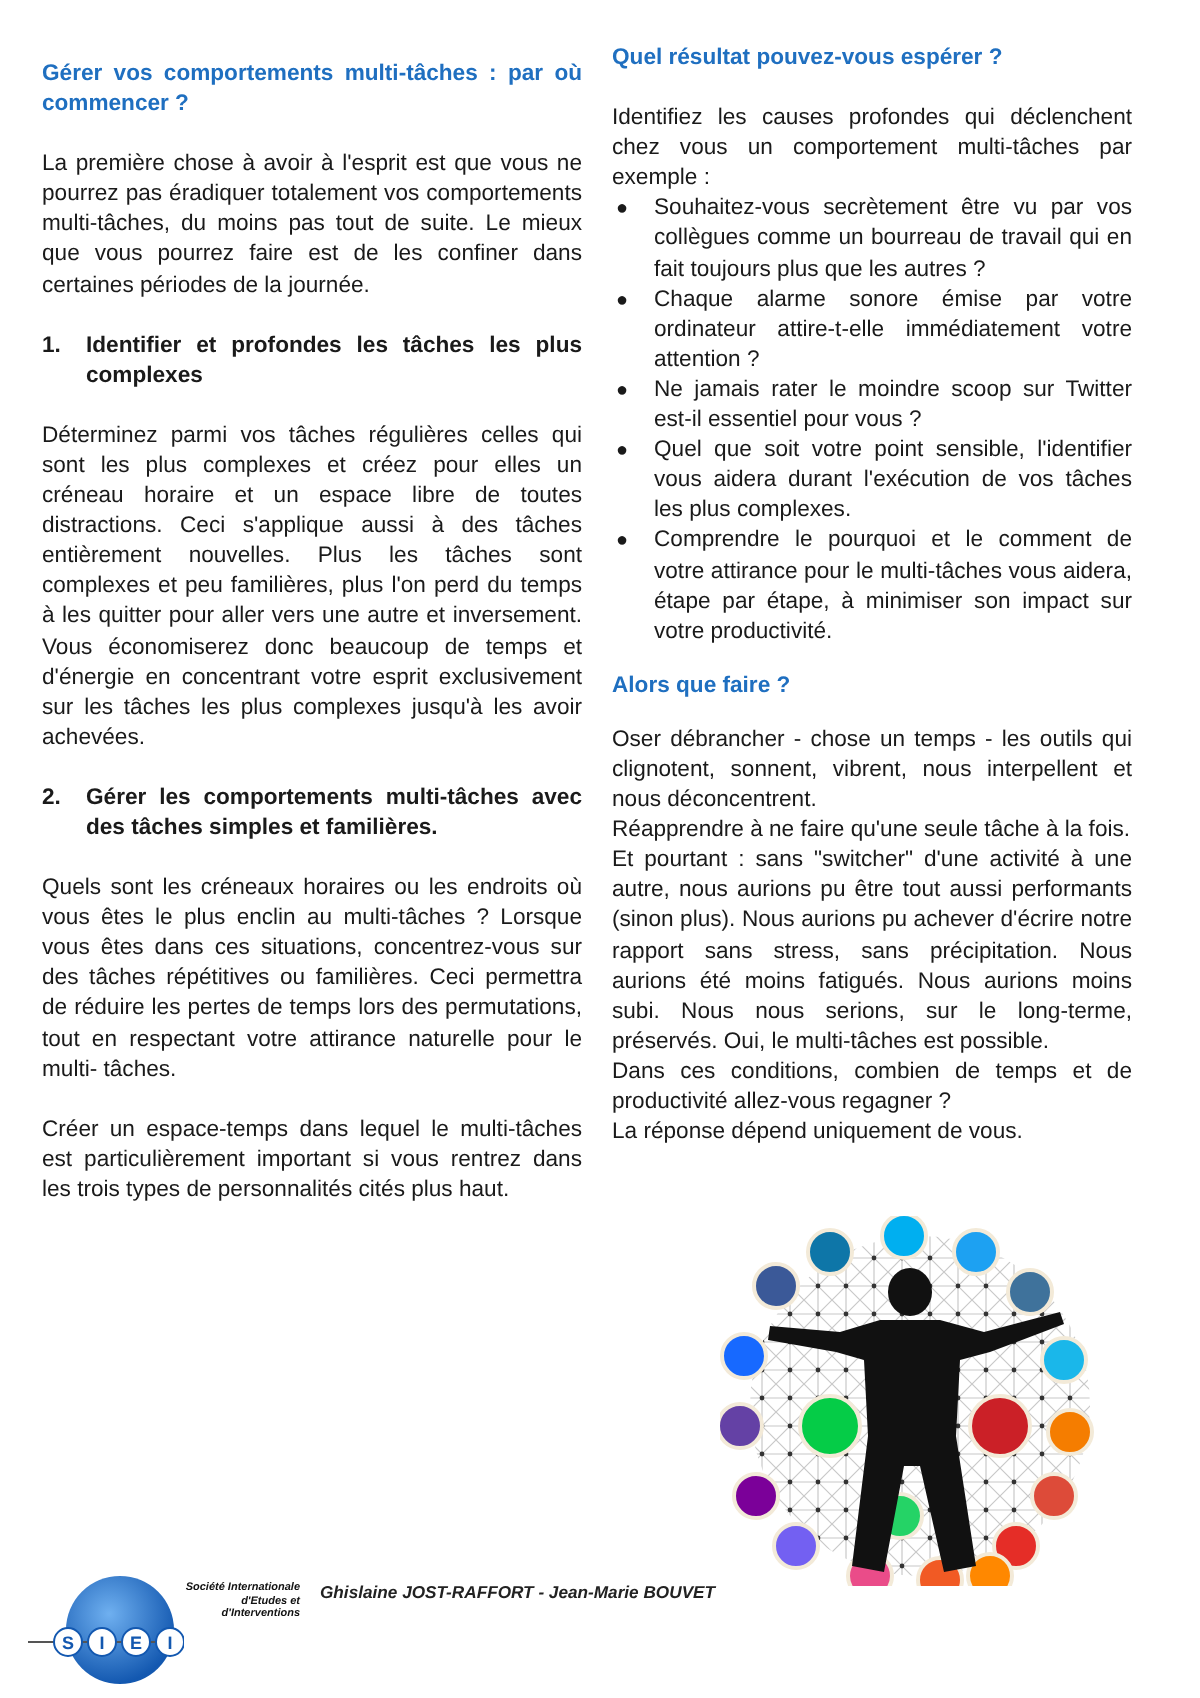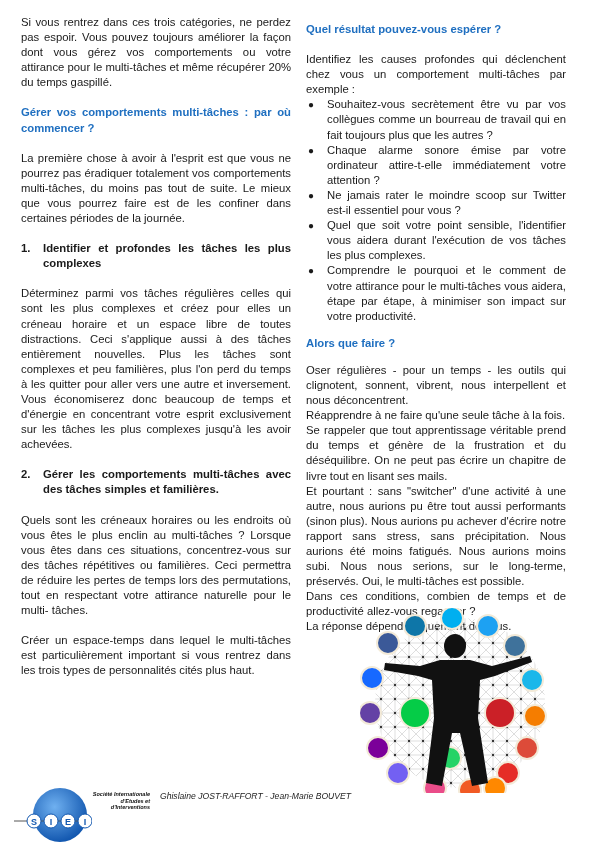--- a/index.html
+++ b/index.html
@@ -15,30 +15,29 @@
   .num-head .n { width:22px; flex:none; }
   .num-head .t { flex:1; text-align:justify; }
   ul.bullets { list-style:none; margin:0; padding:0; }
   ul.bullets li { display:flex; margin:0; }
   ul.bullets li .b { width:19px; flex:none; font-size:10px; padding-left:2px; }
   ul.bullets li .t { flex:1; text-align:justify; }
   .illustration { position:absolute; left:360px; top:608px; width:200px; height:185px; }
   .footer { position:absolute; left:0; top:785px; width:600px; height:60px; }
   .logo { position:absolute; left:12px; top:0; width:120px; height:55px; }
   .names { position:absolute; left:160px; top:6px; font-size:8.6px; line-height:10.6px;
-           font-style:italic; font-weight:normal; color:#222; white-space:nowrap; }
+           font-style:italic; font-weight:bold; color:#222; white-space:nowrap; }
   .logo-text { position:absolute; left:78px; top:6px; font-size:5.5px; line-height:6.5px;
                font-style:italic; font-weight:bold; color:#111; text-align:right; width:60px; }
 </style>
 </head>
 <body>
 
 <div class="col left">
   <div style="height:15px"></div>
-  <p>Si vous rentrez dans ces trois catégories, ne perdez pas espoir. Vous pouvez toujours améliorer la façon dont vous gérez vos comportements ou votre attirance pour le multi-tâches  et même récupérer 20% du temps gaspillé.</p>
   <div class="gap"></div>
   <p class="h-blue">Gérer vos comportements multi-tâches : par où commencer ?</p>
   <div class="gap"></div>
   <p>La première chose à avoir à l'esprit est que vous ne pourrez pas éradiquer totalement vos comportements multi-tâches, du moins pas tout de suite. Le mieux que vous pourrez faire est de les confiner dans certaines périodes de la journée.</p>
   <div class="gap"></div>
   <div class="num-head">
     <span class="n">1.</span>
     <span class="t">Identifier et profondes les tâches les plus complexes</span>
   </div>
   <div class="gap"></div>
@@ -78,23 +77,22 @@
         <span class="t">Quel que soit votre point sensible, l'identifier vous aidera durant l'exécution de vos tâches les plus complexes.</span>
       </li>
     <li>
         <span class="b">●</span>
         <span class="t">Comprendre le pourquoi et le comment de votre attirance pour le multi-tâches vous aidera, étape par étape, à minimiser son impact sur votre productivité.</span>
       </li>
   </ul>
   <div style="height:12px"></div>
   <p class="h-blue">Alors que faire ?</p>
   <div style="height:12px"></div>
-  <p>Oser régulières - pour un temps - les outils qui clignotent, sonnent, vibrent, nous interpellent et nous déconcentrent.</p>
+  <p>Oser débrancher - chose un temps - les outils qui clignotent, sonnent, vibrent, nous interpellent et nous déconcentrent.</p>
   <p>Réapprendre à ne faire qu'une seule tâche à la fois.</p>
-  <p>Se rappeler que tout apprentissage véritable prend du temps et génère de la frustration et du déséquilibre. On ne peut pas écrire un chapitre de livre tout en lisant ses mails.</p>
   <p>Et pourtant : sans "switcher" d'une activité à une autre, nous aurions pu être tout aussi performants (sinon plus). Nous aurions pu achever d'écrire notre rapport sans stress, sans précipitation. Nous aurions été moins fatigués. Nous aurions moins subi. Nous nous serions, sur le long-terme, préservés. Oui, le multi-tâches est possible.</p>
   <p>Dans ces conditions, combien de temps et de productivité allez-vous regagner ?</p>
   <p>La réponse dépend uniquement de vous.</p>
 </div>
 
 <div class="illustration">
   <svg width="200" height="185" viewBox="0 0 200 185">
     <defs>
       <pattern id="net" width="14" height="14" patternUnits="userSpaceOnUse">
         <path d="M0 0 L14 14 M14 0 L0 14 M7 0 L7 14 M0 7 L14 7" stroke="#c8c8c8" stroke-width="0.6"></path>

